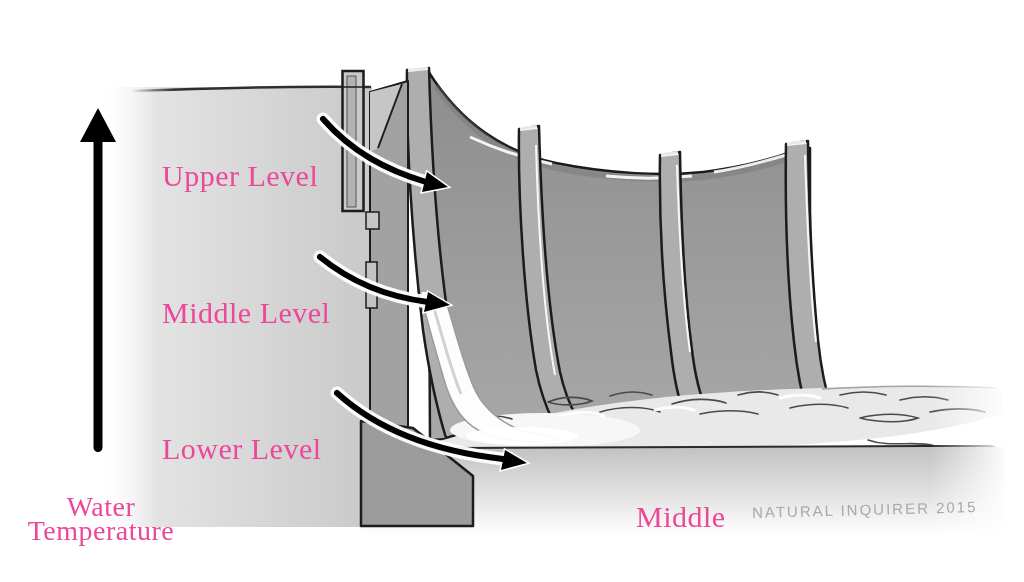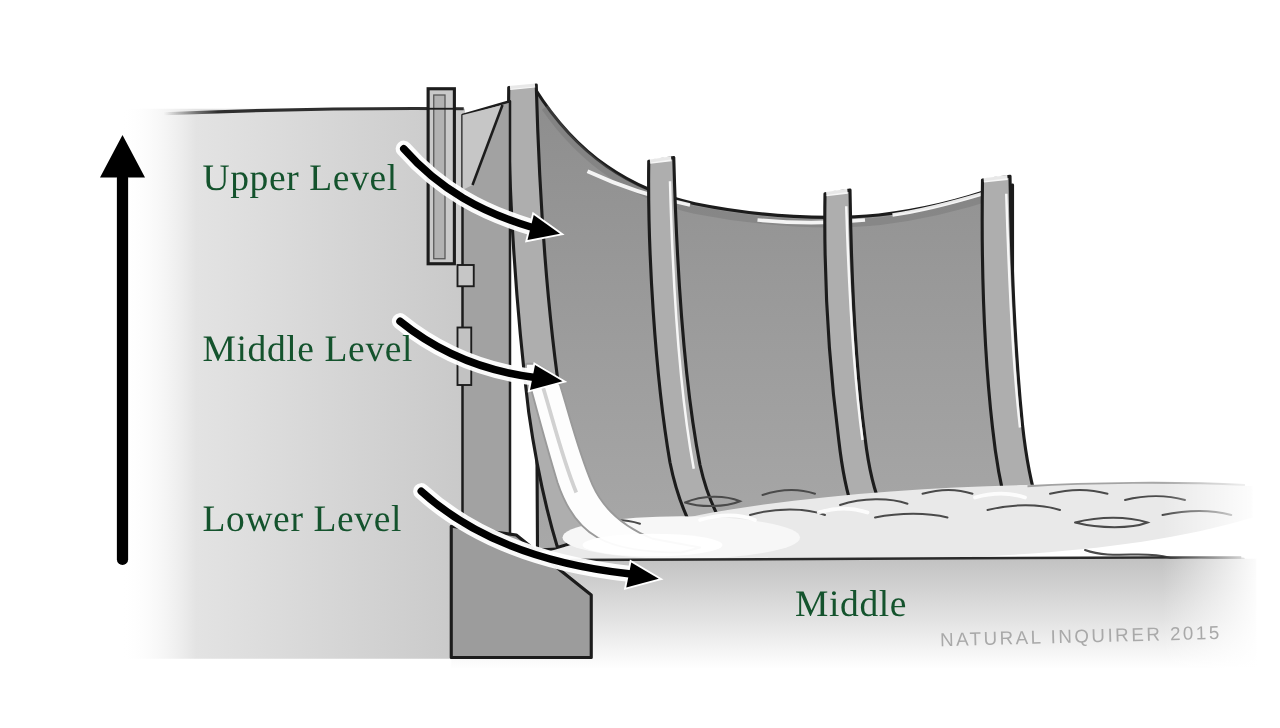--- a/index.html
+++ b/index.html
@@ -6,24 +6,25 @@
   .stage{
     position:relative;
     width:1024px;height:582px;
     background:#ffffff;
     overflow:hidden;
     font-family:"Liberation Serif", serif;
   }
   .stage svg{position:absolute;left:0;top:0;}
   .lbl{
     position:absolute;
-    color:#14532d;
+    color:#ec4899;
     font-size:30px;
     white-space:nowrap;
     letter-spacing:.5px;
+    margin-top:33px;
   }
   .lbl-upper{left:162px;top:126px;}
   .lbl-middle{left:162px;top:263px;}
   .lbl-lower{left:162px;top:399px;}
   .lbl-river{left:636px;top:467px;}
   .lbl-watertemp{
     left:14px;top:462px;width:174px;
     text-align:center;font-size:28px;line-height:24px;
     white-space:normal;
   }
@@ -181,15 +182,19 @@
       <path d="M 337,393 C 380,432 440,452 503,459" fill="none" stroke="#000000" stroke-width="6" stroke-linecap="round"></path>
       <polygon points="527,463 501,470 505,450" fill="#000000"></polygon>
     </g>
   </svg>
 
   <div class="lbl lbl-upper">Upper Level</div>
   <div class="lbl lbl-middle">Middle Level</div>
   <div class="lbl lbl-lower">Lower Level</div>
   <div class="lbl lbl-river">Middle</div>
 
+  <div class="lbl lbl-watertemp">
+    <span>Water</span><br>
+    <span>Temperature</span>
+  </div>
 
   <div class="signature">NATURAL INQUIRER 2015</div>
 </div>
 
 </body></html>

